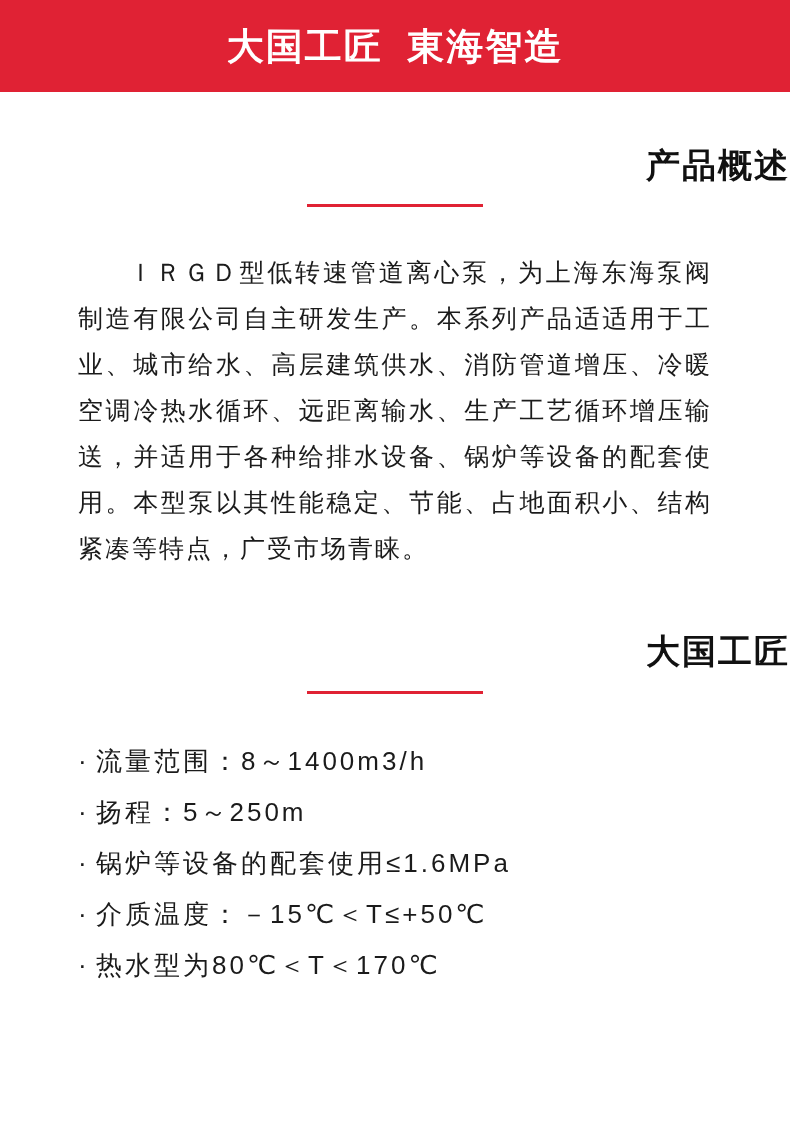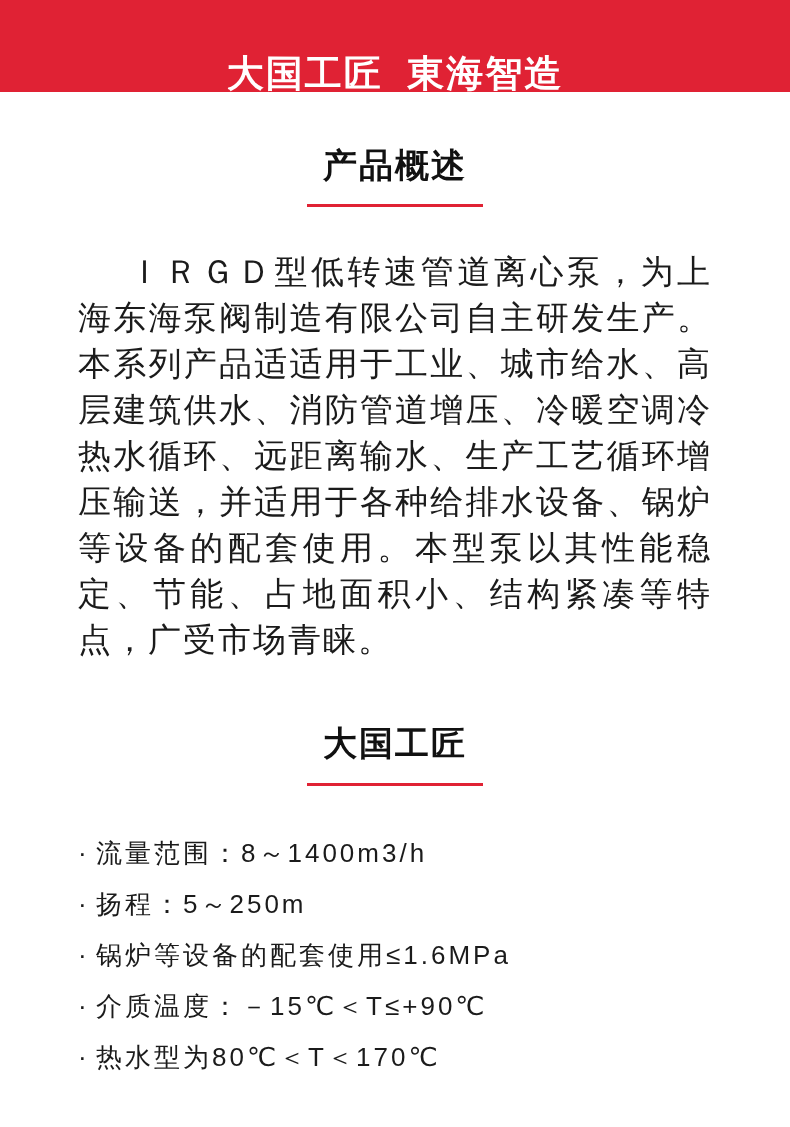--- a/index.html
+++ b/index.html
@@ -15,40 +15,40 @@
     position: relative;
     overflow: hidden;
   }
 
   
   .banner {
     width: 100%;
     height: 92px;
     background: #e02234;
     display: flex;
-    align-items: flex-end;
+    align-items: center;
     justify-content: center;
     box-sizing: border-box;
   }
   .banner-title {
     color: #ffffff;
     font-size: 37px;
     font-weight: bold;
     letter-spacing: 2px;
     line-height: 1;
     white-space: pre;
   }
 
   
   .section {
     width: 100%;
     box-sizing: border-box;
   }
   .section-head {
-    text-align: center;
+    text-align: right;
   }
   .section-title {
     font-size: 34px;
     font-weight: bold;
     color: #111111;
     letter-spacing: 2px;
     line-height: 1.1;
     display: block;
   }
   .title-rule {
@@ -58,21 +58,21 @@
     margin: 20px auto 0 auto;
   }
 
   
   .overview-wrap {
     padding: 0 78px;
     box-sizing: border-box;
   }
   .overview-text {
     margin: 0;
-    font-size: 33px;
+    font-size: 25px;
     line-height: 46px;
     color: #1b1b1b;
     text-align: justify;
     text-align-last: left;
     text-indent: 50px;
     letter-spacing: 2px;
     word-break: break-all;
   }
 
   
@@ -151,21 +151,21 @@
       <li class="cond-item">
         <span class="cond-dot">·</span>
         <span class="cond-text">扬程：5～250m</span>
       </li>
       <li class="cond-item">
         <span class="cond-dot">·</span>
         <span class="cond-text">锅炉等设备的配套使用≤1.6MPa</span>
       </li>
       <li class="cond-item">
         <span class="cond-dot">·</span>
-        <span class="cond-text">介质温度：－15℃＜T≤+90℃</span>
+        <span class="cond-text">介质温度：－15℃＜T≤+50℃</span>
       </li>
       <li class="cond-item">
         <span class="cond-dot">·</span>
         <span class="cond-text">热水型为80℃＜T＜170℃</span>
       </li>
     </ul>
   </div>
 </div>
 
 </body></html>

